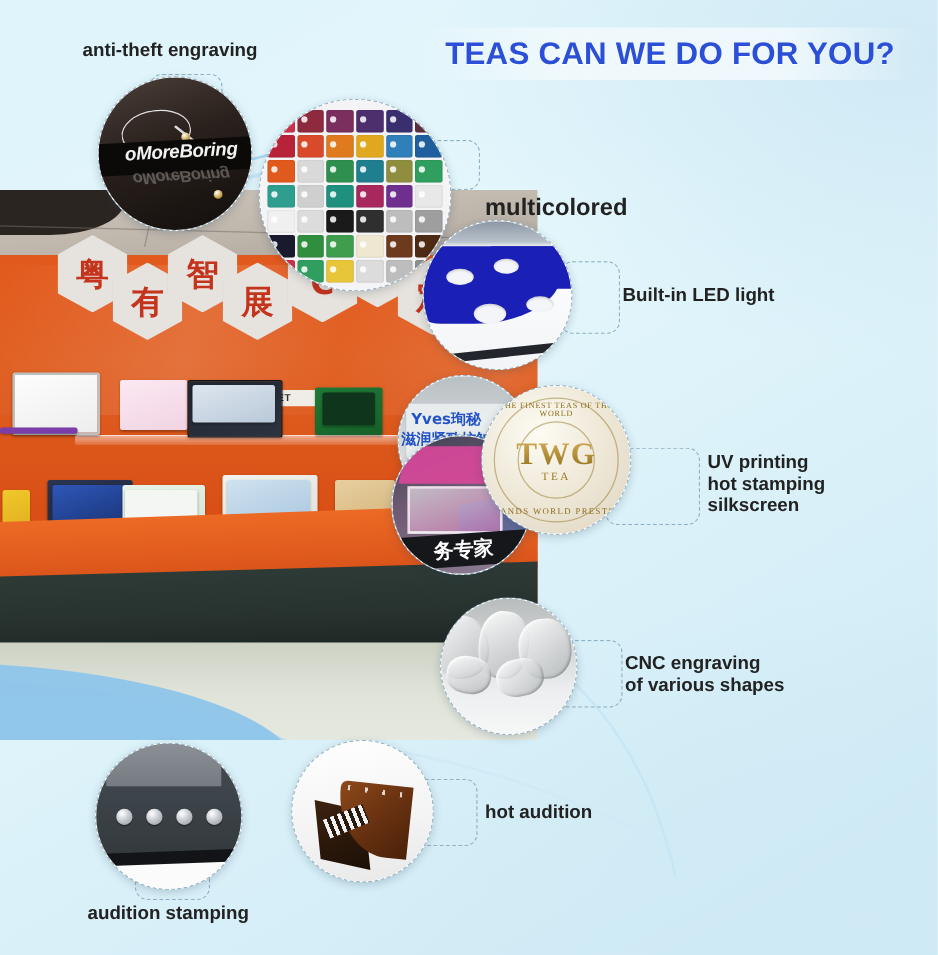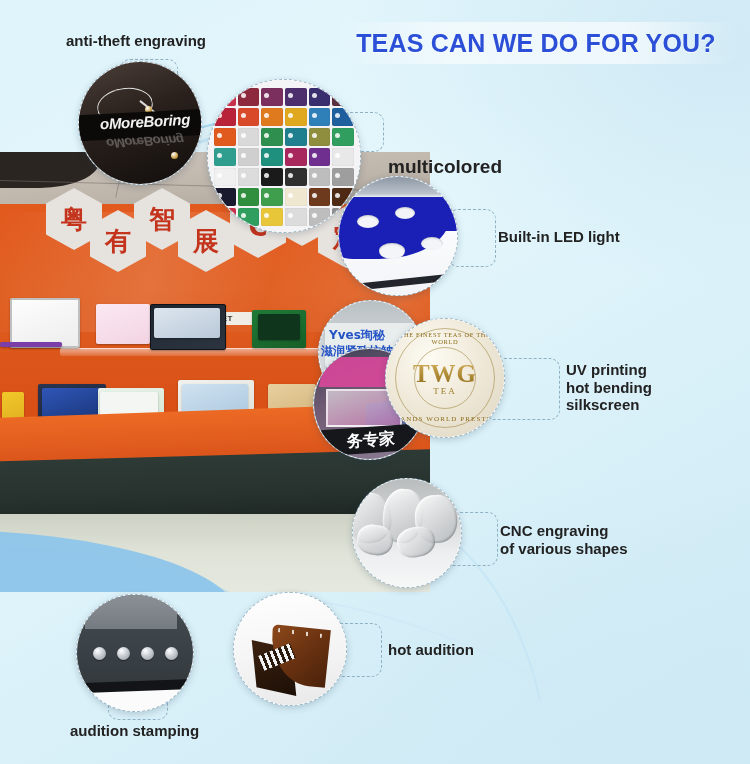--- a/index.html
+++ b/index.html
@@ -132,21 +132,21 @@
   #c-pink .bg{position:absolute;inset:0;background:linear-gradient(160deg,#3b3f55 0%,#6e5a72 40%,#8e7f96 100%);}
   #c-pink .p1{position:absolute;left:8px;top:8px;width:80px;height:30px;background:#d9479a;transform:skewX(-12deg);opacity:.9;}
   #c-pink .p2{position:absolute;left:12px;top:40px;width:72px;height:34px;
      background:linear-gradient(160deg,rgba(255,255,255,.6),rgba(230,120,190,.55));border:2px solid rgba(255,255,255,.75);}
   #c-pink .p3{position:absolute;left:52px;top:50px;width:62px;height:40px;background:#5c6a9a;transform:skewY(-10deg);opacity:.85;}
   #c-pink .blackbar{position:absolute;left:-10px;bottom:6px;width:130px;height:26px;background:#16171b;transform:rotate(-4deg);}
   #c-pink .cn{position:absolute;left:-6px;bottom:8px;width:126px;text-align:center;color:#fff;
      font-size:16px;font-weight:bold;font-family:"DejaVu Sans",sans-serif;transform:rotate(-4deg);}
 
   
-  #c-twg{left:385px;top:318px;width:118px;height:118px;}
+  #c-twg{left:385px;top:308px;width:118px;height:118px;}
   #c-twg .bg{position:absolute;inset:0;
      background:radial-gradient(circle at 38% 32%,#fdfbf3 0%,#efe9d9 45%,#ded5c0 100%);}
   .twg-ring{position:absolute;left:50%;top:50%;transform:translate(-50%,-50%);
      border-radius:50%;border:1px solid rgba(150,120,40,.5);}
   .twg-core{position:absolute;left:50%;top:50%;transform:translate(-50%,-50%);
      text-align:center;color:#9a7a22;font-family:"Liberation Serif",serif;}
   .twg-big{font-size:25px;font-weight:bold;letter-spacing:1px;
      background:linear-gradient(180deg,#d8b35e,#8d6a16);-webkit-background-clip:text;background-clip:text;color:transparent;}
   .twg-small{font-size:9px;letter-spacing:2px;color:#9a7a22;margin-top:-2px;}
   .twg-arc-top{position:absolute;left:0;top:12px;width:100%;text-align:center;
@@ -366,21 +366,21 @@
     <div class="twg-ring" style="width:98px;height:98px;"></div>
     <div class="twg-ring" style="width:60px;height:60px;"></div>
     <div class="twg-arc-top">THE FINEST TEAS OF THE WORLD</div>
     <div class="twg-core">
       <div class="twg-big">TWG</div>
       <div class="twg-small">TEA</div>
     </div>
     <div class="twg-arc-bot">GRANDS WORLD PRESTIGE</div>
   </div>
   <div class="lbl" style="left:566px;top:361px;font-size:15px;">UV printing
-hot bending
+hot stamping
 silkscreen</div>
 
   <div class="circ" id="c-cnc">
     <div class="bg"></div>
     <div class="relief" style="left:-6px;top:14px;width:44px;height:50px;transform:rotate(-8deg);"></div>
     <div class="relief" style="left:30px;top:10px;width:40px;height:54px;transform:rotate(6deg);"></div>
     <div class="relief" style="left:62px;top:16px;width:42px;height:48px;transform:rotate(-5deg);"></div>
     <div class="relief" style="left:4px;top:46px;width:36px;height:30px;transform:rotate(10deg);"></div>
     <div class="relief" style="left:44px;top:48px;width:38px;height:30px;transform:rotate(-12deg);"></div>
   </div>

